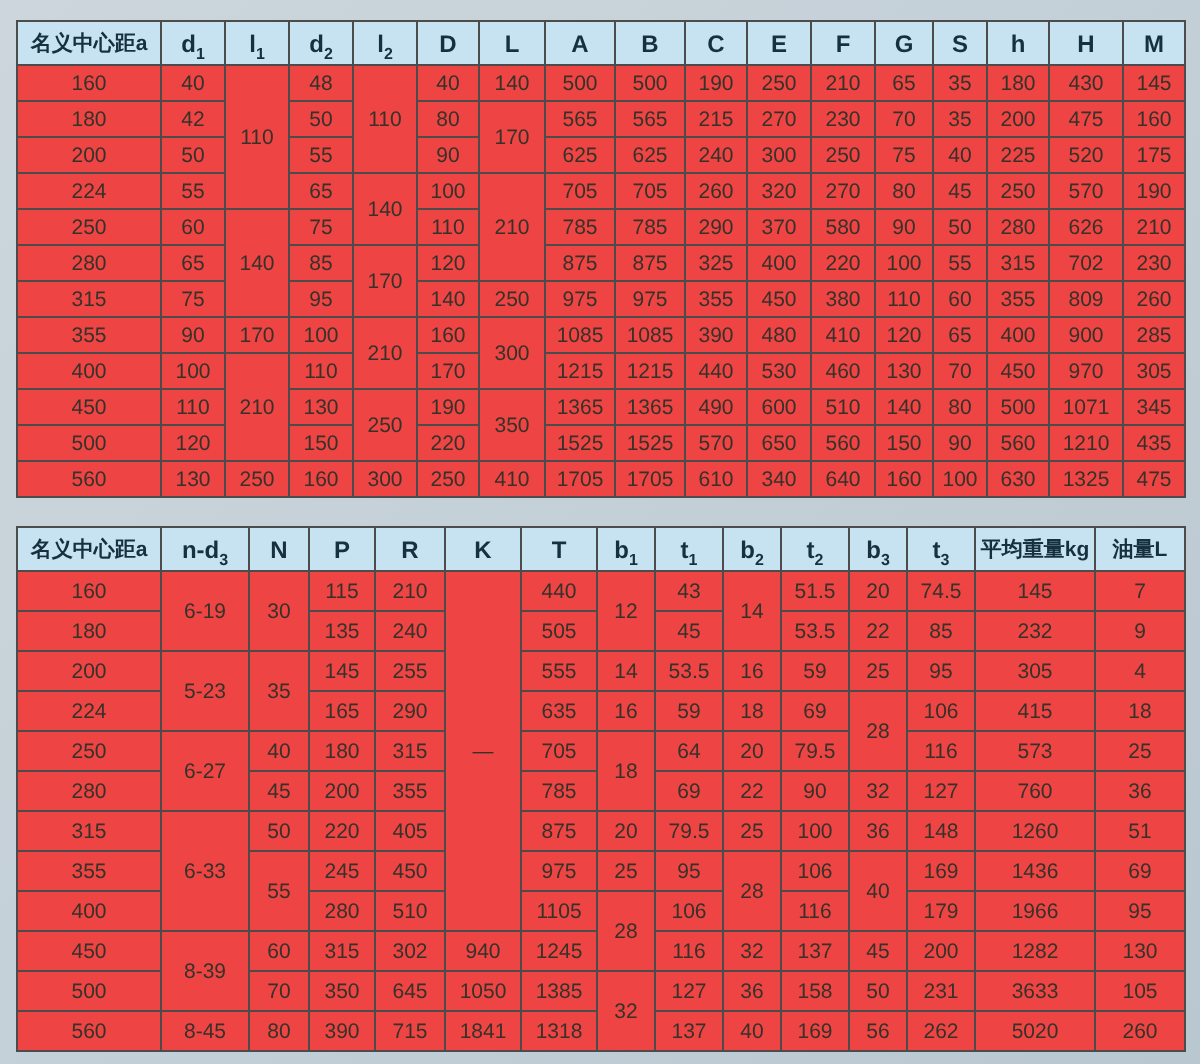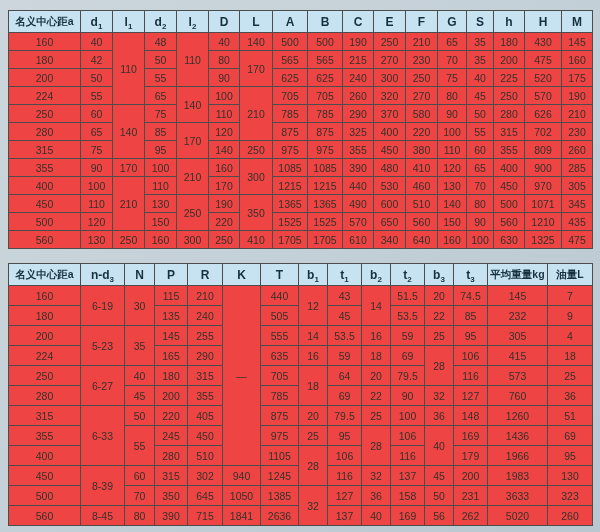--- a/index.html
+++ b/index.html
@@ -481,47 +481,47 @@
           <td>60</td>
           <td>315</td>
           <td>302</td>
           <td>940</td>
           <td>1245</td>
           <td>116</td>
           <td>32</td>
           <td>137</td>
           <td>45</td>
           <td>200</td>
-          <td>1983</td>
+          <td>1282</td>
           <td>130</td>
         </tr>
         <tr>
           <td>500</td>
           <td>70</td>
           <td>350</td>
           <td>645</td>
           <td>1050</td>
           <td>1385</td>
           <td rowspan="2">32</td>
           <td>127</td>
           <td>36</td>
           <td>158</td>
           <td>50</td>
           <td>231</td>
           <td>3633</td>
-          <td>323</td>
+          <td>105</td>
         </tr>
         <tr>
           <td>560</td>
           <td>8-45</td>
           <td>80</td>
           <td>390</td>
           <td>715</td>
           <td>1841</td>
-          <td>2636</td>
+          <td>1318</td>
           <td>137</td>
           <td>40</td>
           <td>169</td>
           <td>56</td>
           <td>262</td>
           <td>5020</td>
           <td>260</td>
         </tr>
       </tbody>
   </table>

